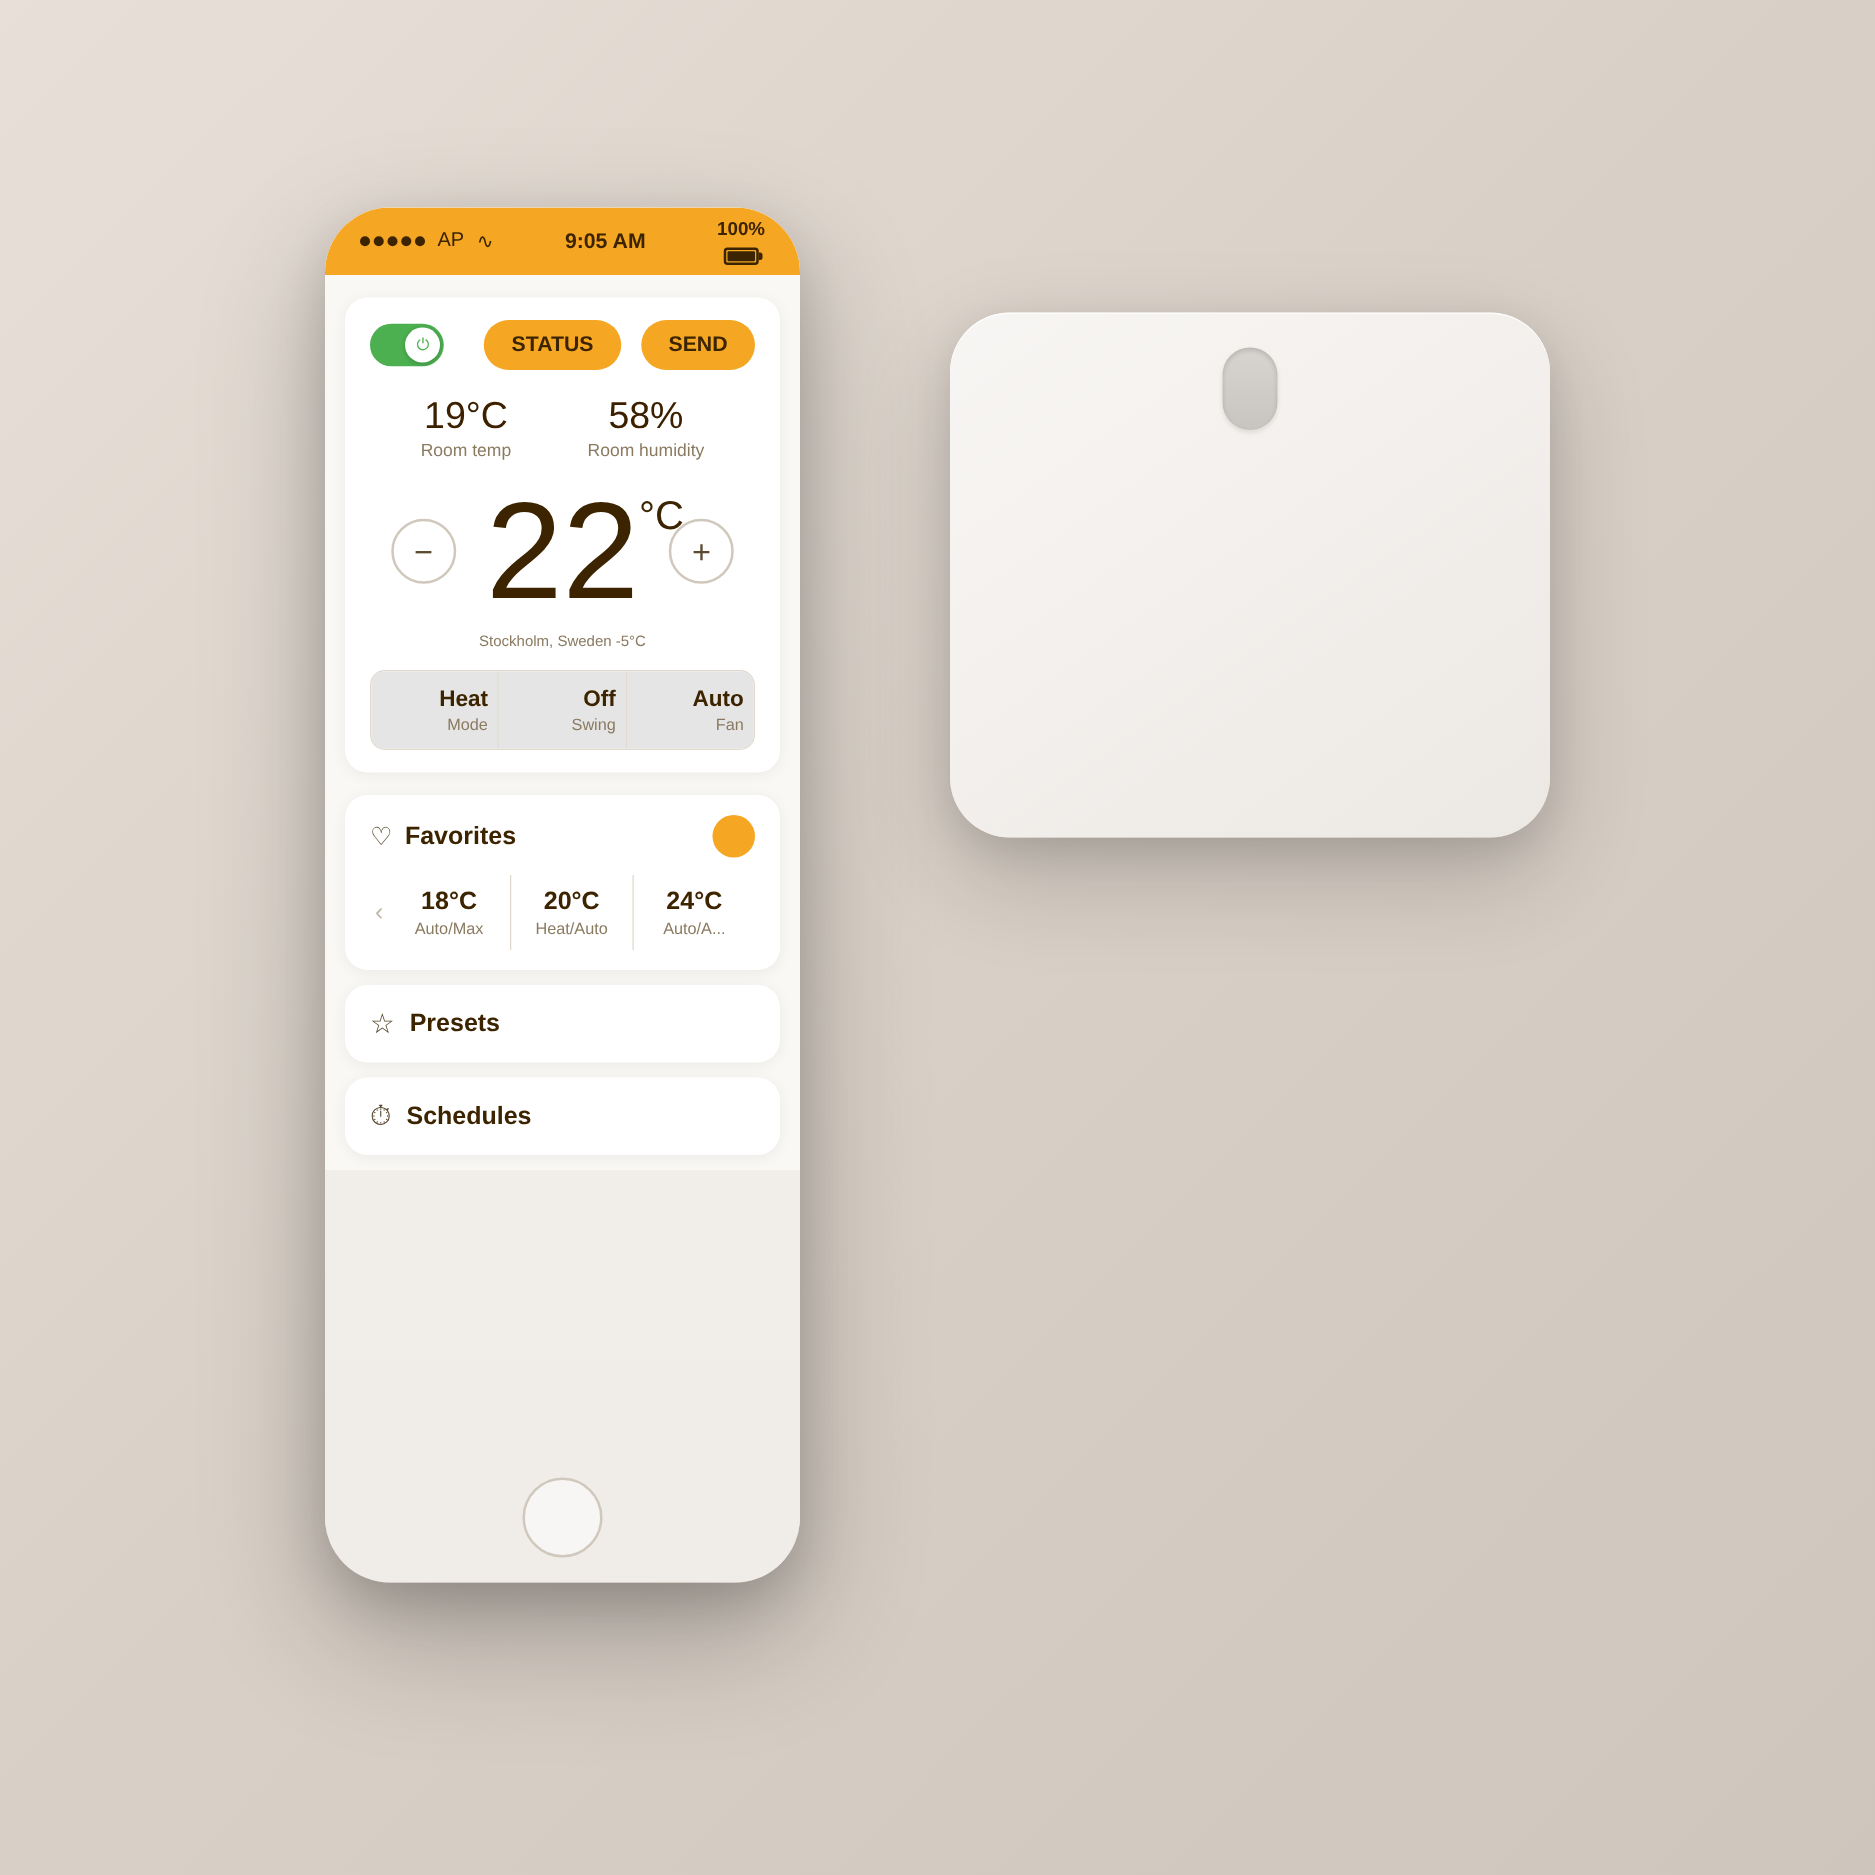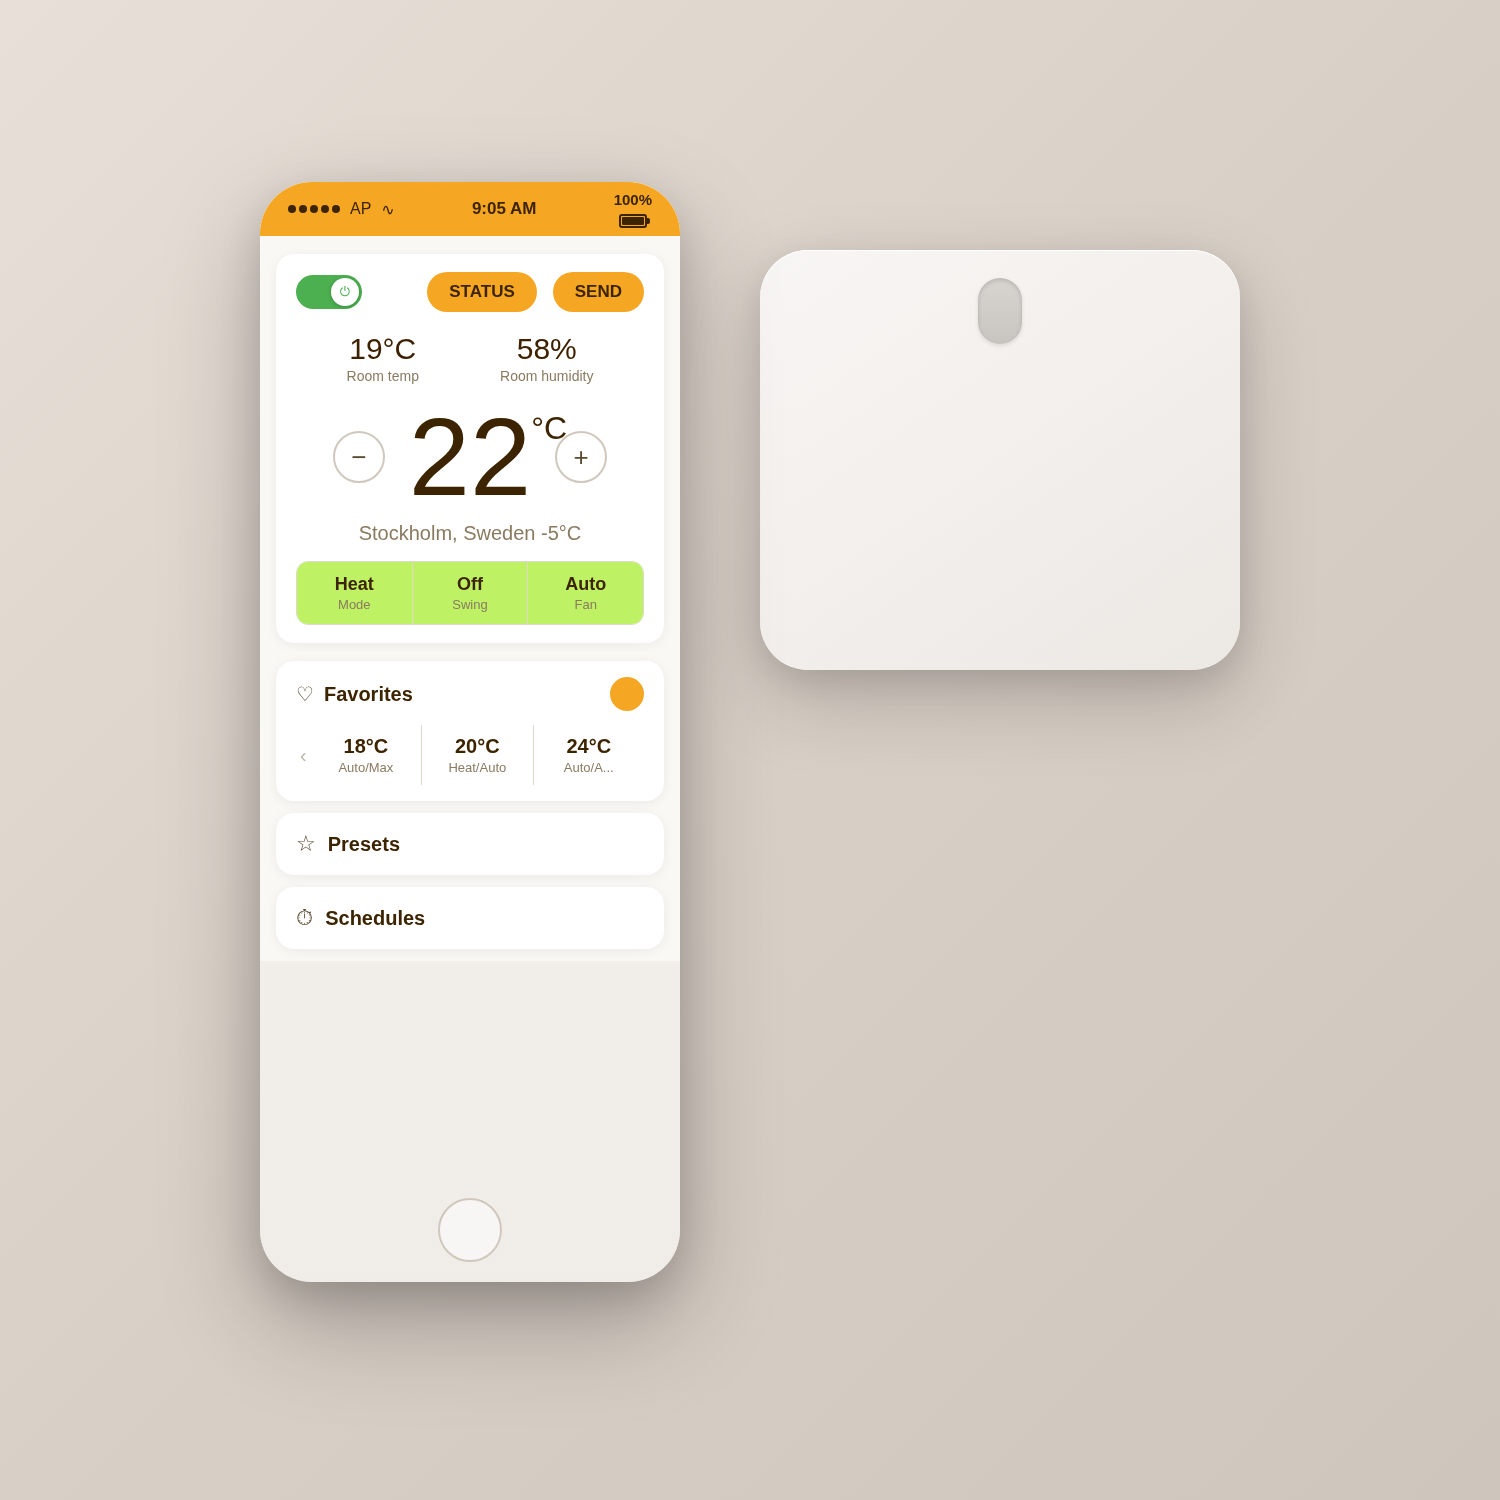--- a/index.html
+++ b/index.html
@@ -65,22 +65,22 @@
       font-size: 18px;
       color: #b8b0a8;
       font-weight: 400;
       letter-spacing: 0.3px;
     }
 
     
     .phone {
       position: absolute;
       left: 60px;
-      top: 32px;
-      width: 420px;
+      top: 16px;
+      width: 380px;
       height: 1100px;
       background: linear-gradient(180deg, #f5f2ee 0%, #f0ece8 100%);
       border-radius: 52px;
       box-shadow:
         0 40px 100px rgba(0,0,0,0.25),
         0 15px 40px rgba(0,0,0,0.15),
         inset 0 1px 0 rgba(255,255,255,0.8);
       z-index: 10;
       overflow: hidden;
     }
@@ -355,41 +355,41 @@
       font-size: 32px;
       font-weight: 400;
       color: #3d2400;
       position: absolute;
       top: 10px;
       right: -36px;
     }
 
     .location-text {
       text-align: center;
-      font-size: 20px;
+      font-size: 12px;
       color: #8a7a60;
       margin: 8px 0 16px;
     }
 
     
     .mode-row {
       display: flex;
       border: 1.5px solid #e0d8cc;
       border-radius: 12px;
       overflow: hidden;
       margin-top: 4px;
     }
 
     .mode-btn {
       flex: 1;
       padding: 12px 8px;
-      text-align: center;
+      text-align: right;
       border-right: 1.5px solid #e0d8cc;
       cursor: pointer;
-      background: #bef264;
+      background: #e5e5e5;
     }
 
     .mode-btn:last-child { border-right: none; }
 
     .mode-btn-label {
       font-size: 18px;
       font-weight: 600;
       color: #3d2400;
       display: block;
     }

